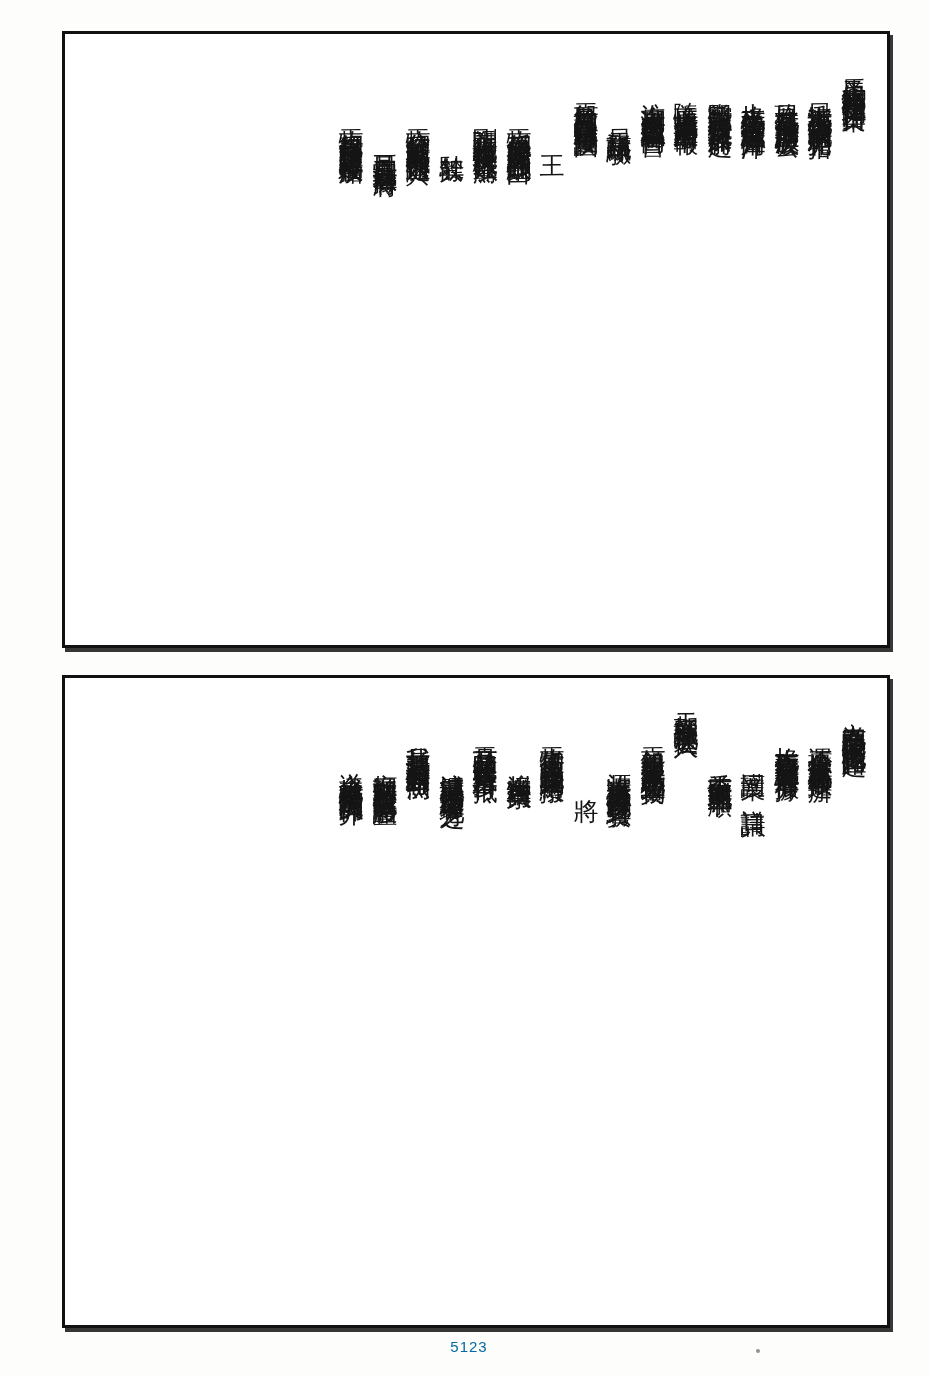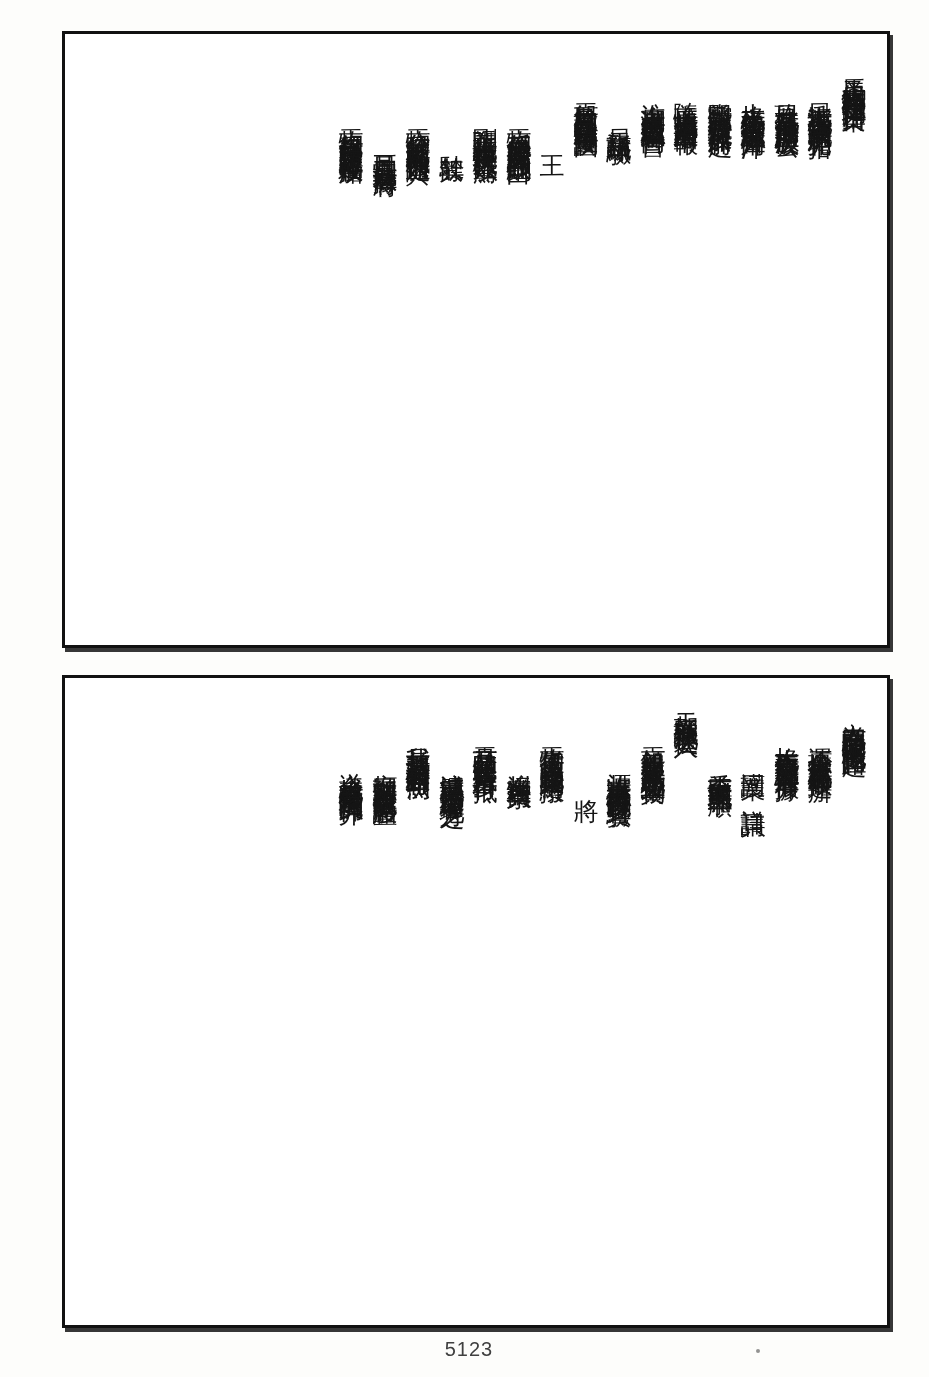--- a/index.html
+++ b/index.html
@@ -84,23 +84,23 @@
   .col.indent-2 { padding-top: 52px; }
   .col.indent-3 { padding-top: 78px; }
   .col.raise { padding-top: 0px; margin-top: -8px; }
   .page-number {
     position: absolute;
     left: 9px;
     right: 0;
     top: 1338px;
     text-align: center;
     font-family: "Liberation Sans", sans-serif;
-    font-size: 20px;
+    font-size: 15px;
     letter-spacing: 1px;
-    color: #404040;
+    color: #0369a1;
   }
   .fleck {
     position: absolute;
     background: #3a3a3a;
     border-radius: 50%;
     opacity: 0.55;
   }
 </style>
 </head>
 <body>

